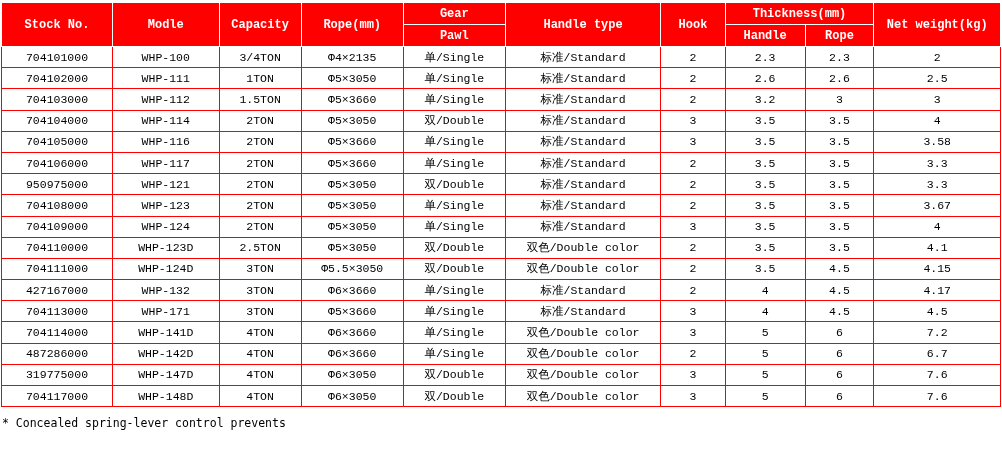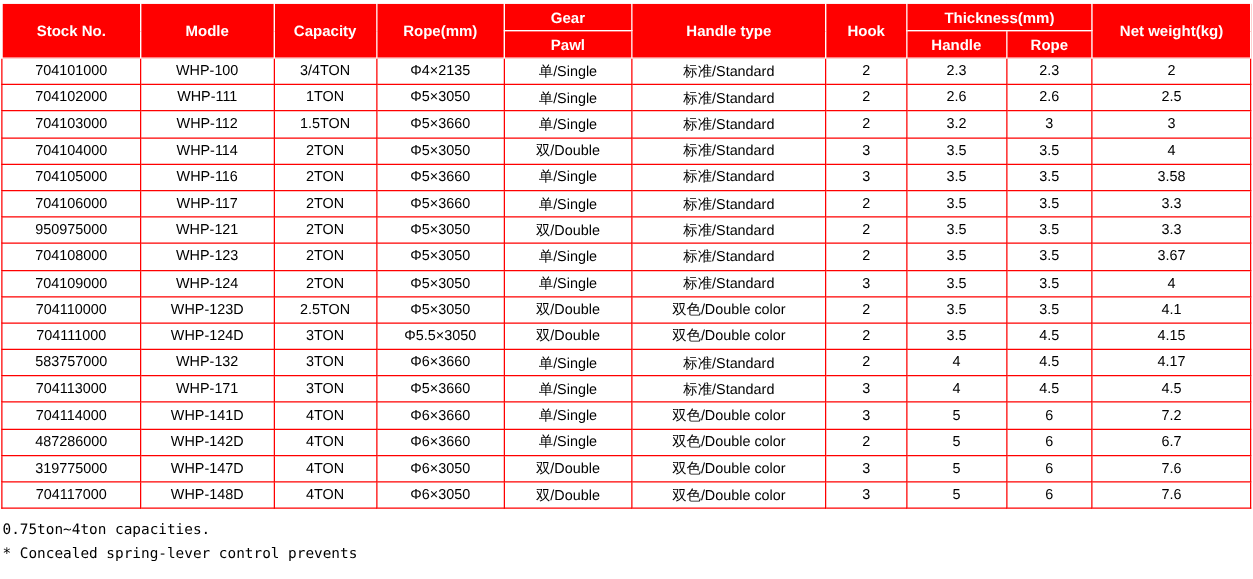--- a/index.html
+++ b/index.html
@@ -18,20 +18,21 @@
     width: 1002px;
     height: 463px;
     position: relative;
     box-sizing: border-box;
   }
   table.spec {
     border-collapse: collapse;
     table-layout: fixed;
     width: 1000px;
     margin: 2px 0 0 1px;
+    font-family: Liberation Mono, monospace;
   }
   table.spec th, table.spec td {
     border: 1px solid #ff0000;
     text-align: center;
     vertical-align: middle;
     font-size: 11.5px;
     padding: 0;
   }
   table.spec thead th {
     background: #ff0000;
@@ -234,21 +235,21 @@
           <td>3TON</td>
           <td>Φ5.5×3050</td>
           <td>双/Double</td>
           <td>双色/Double color</td>
           <td>2</td>
           <td>3.5</td>
           <td>4.5</td>
           <td>4.15</td>
         </tr>
         <tr>
-          <td>583757000</td>
+          <td>427167000</td>
           <td>WHP-132</td>
           <td>3TON</td>
           <td>Φ6×3660</td>
           <td>单/Single</td>
           <td>标准/Standard</td>
           <td>2</td>
           <td>4</td>
           <td>4.5</td>
           <td>4.17</td>
         </tr>
@@ -309,17 +310,16 @@
           <td>双色/Double color</td>
           <td>3</td>
           <td>5</td>
           <td>6</td>
           <td>7.6</td>
         </tr>
       </tbody>
   </table>
 
   <div class="notes" id="notes-block">
-      <div>0.75ton~4ton capacities.</div>
       <div>* Concealed spring-lever control prevents</div>
     </div>
 
 </div>
 
 </body></html>

